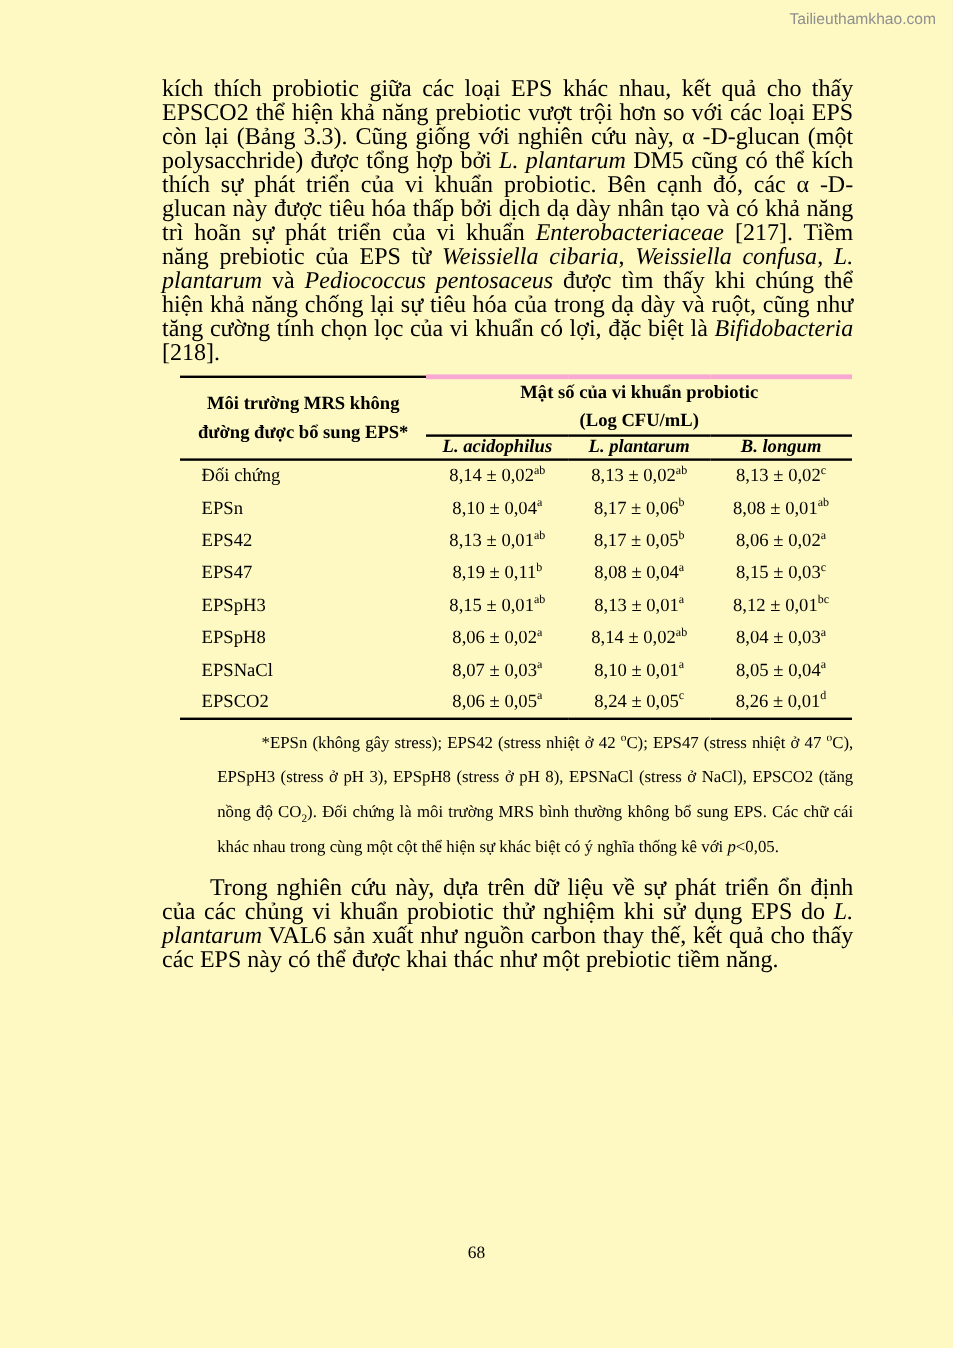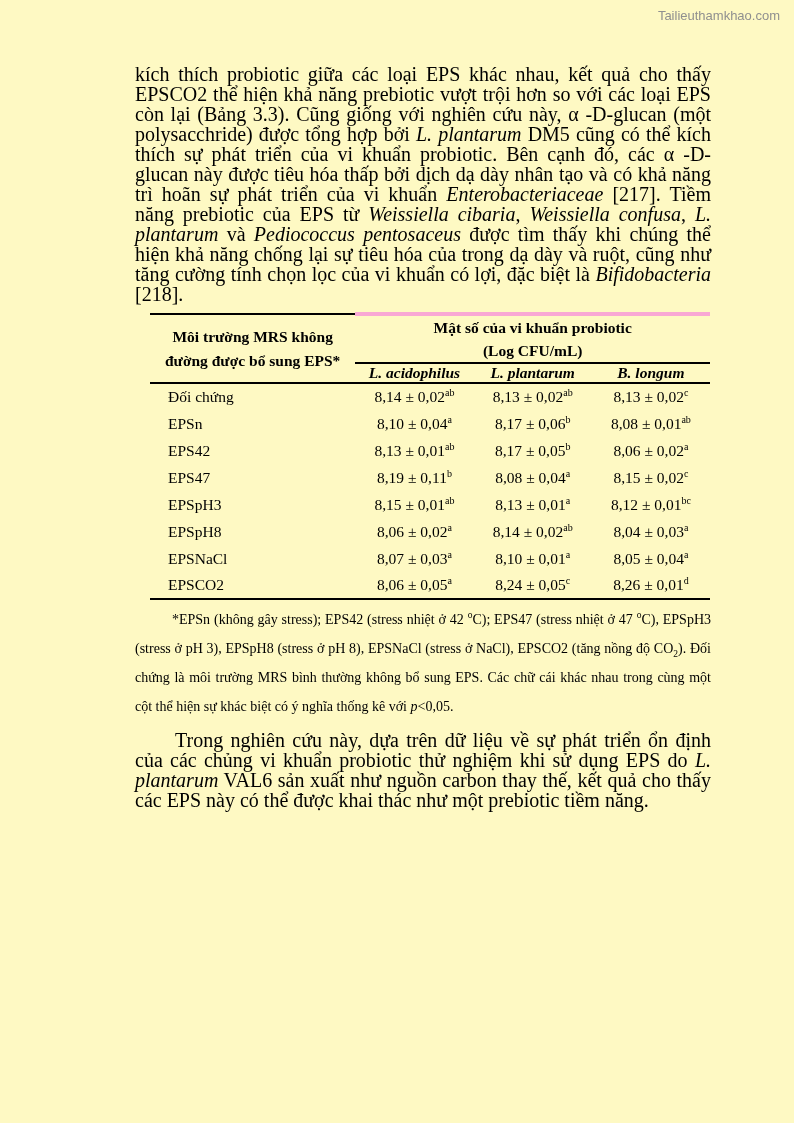--- a/index.html
+++ b/index.html
@@ -81,20 +81,21 @@
   tbody td.val { text-align:center; }
   tbody tr:last-child td { border-bottom:2px solid #000; }
   tbody td sup { font-size:10px; }
 
   .footnote {
     margin-top:5px;
     font-size:14px;
     line-height:29px;
     text-align:justify;
     text-indent:37px;
+    margin-left:46px;
   }
   p.body.indent {
     margin-top:9px;
     text-indent:40px;
   }
   .page-number {
     position:absolute;
     left:0; right:0;
     top:1036px;
     text-align:center;
@@ -153,21 +154,21 @@
         <tr>
           <td class="lbl">EPS42</td>
           <td class="val"><span>8,13 ± 0,01</span><sup>ab</sup></td>
           <td class="val"><span>8,17 ± 0,05</span><sup>b</sup></td>
           <td class="val"><span>8,06 ± 0,02</span><sup>a</sup></td>
         </tr>
         <tr>
           <td class="lbl">EPS47</td>
           <td class="val"><span>8,19 ± 0,11</span><sup>b</sup></td>
           <td class="val"><span>8,08 ± 0,04</span><sup>a</sup></td>
-          <td class="val"><span>8,15 ± 0,02</span><sup>c</sup></td>
+          <td class="val"><span>8,15 ± 0,03</span><sup>c</sup></td>
         </tr>
         <tr>
           <td class="lbl">EPSpH3</td>
           <td class="val"><span>8,15 ± 0,01</span><sup>ab</sup></td>
           <td class="val"><span>8,13 ± 0,01</span><sup>a</sup></td>
           <td class="val"><span>8,12 ± 0,01</span><sup>bc</sup></td>
         </tr>
         <tr>
           <td class="lbl">EPSpH8</td>
           <td class="val"><span>8,06 ± 0,02</span><sup>a</sup></td>
@@ -188,14 +189,15 @@
         </tr>
       </tbody>
     </table>
 
     <div class="footnote"><span>*EPSn (không gây stress); EPS42 (stress nhiệt ở 42 </span><sup>o</sup><span>C); EPS47 (stress nhiệt ở 47 </span><sup>o</sup><span>C), EPSpH3 (stress ở pH 3), EPSpH8 (stress ở pH 8), EPSNaCl (stress ở NaCl), EPSCO2 (tăng nồng độ CO</span><sub>2</sub><span>). Đối chứng là môi trường MRS bình thường không bổ sung EPS. Các chữ cái khác nhau trong cùng một cột thể hiện sự khác biệt có ý nghĩa thống kê với </span><span class="it">p</span><span>&lt;0,05.</span></div>
 
     <p class="body indent"><span>Trong nghiên cứu này, dựa trên dữ liệu về sự phát triển ổn định của các chủng vi khuẩn probiotic thử nghiệm khi sử dụng EPS do </span><span class="it">L. plantarum</span><span> VAL6 sản xuất như nguồn carbon thay thế, kết quả cho thấy các EPS này có thể được khai thác như một prebiotic tiềm năng.</span></p>
 
   </div>
 
+  <div class="page-number">68</div>
 
 </div>
 
 </body></html>

